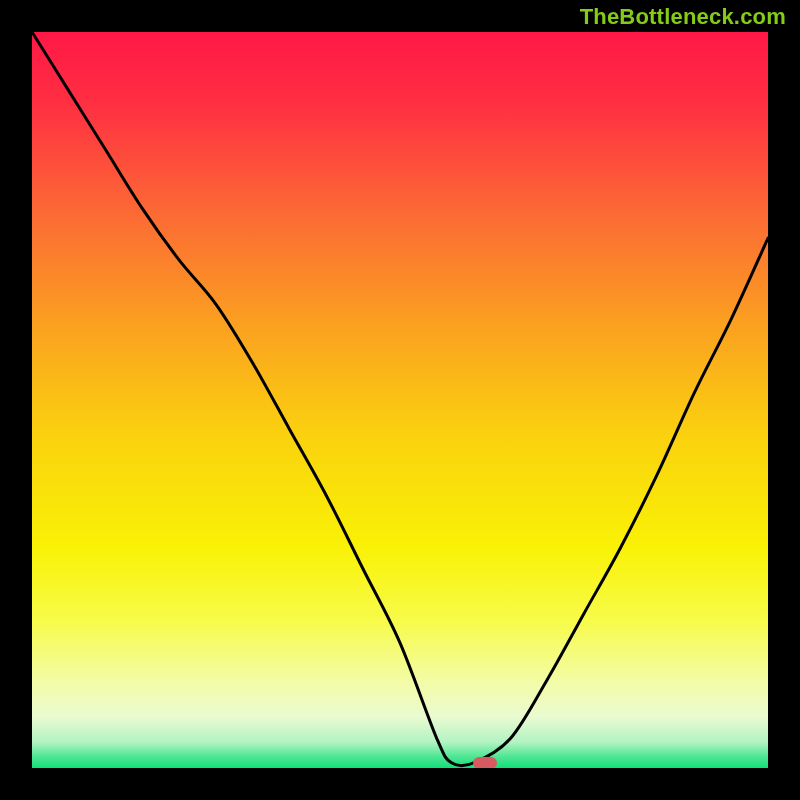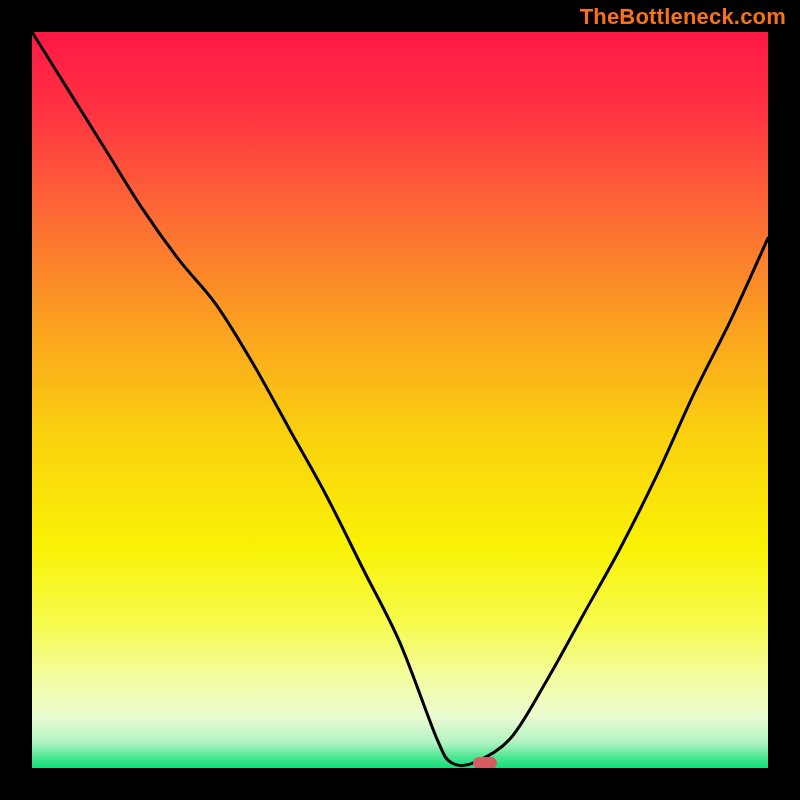--- a/index.html
+++ b/index.html
@@ -16,21 +16,21 @@
     left: 0;
     top: 0;
     width: 800px;
     height: 800px;
     background: #000000;
   }
   .watermark {
     position: absolute;
     top: 4px;
     right: 14px;
-    color: #f97316;
+    color: #84cc16;
     font-size: 22px;
     font-weight: 600;
     letter-spacing: 0.2px;
     user-select: none;
   }
   .plot-area {
     position: absolute;
     left: 32px;
     top: 32px;
     width: 736px;

